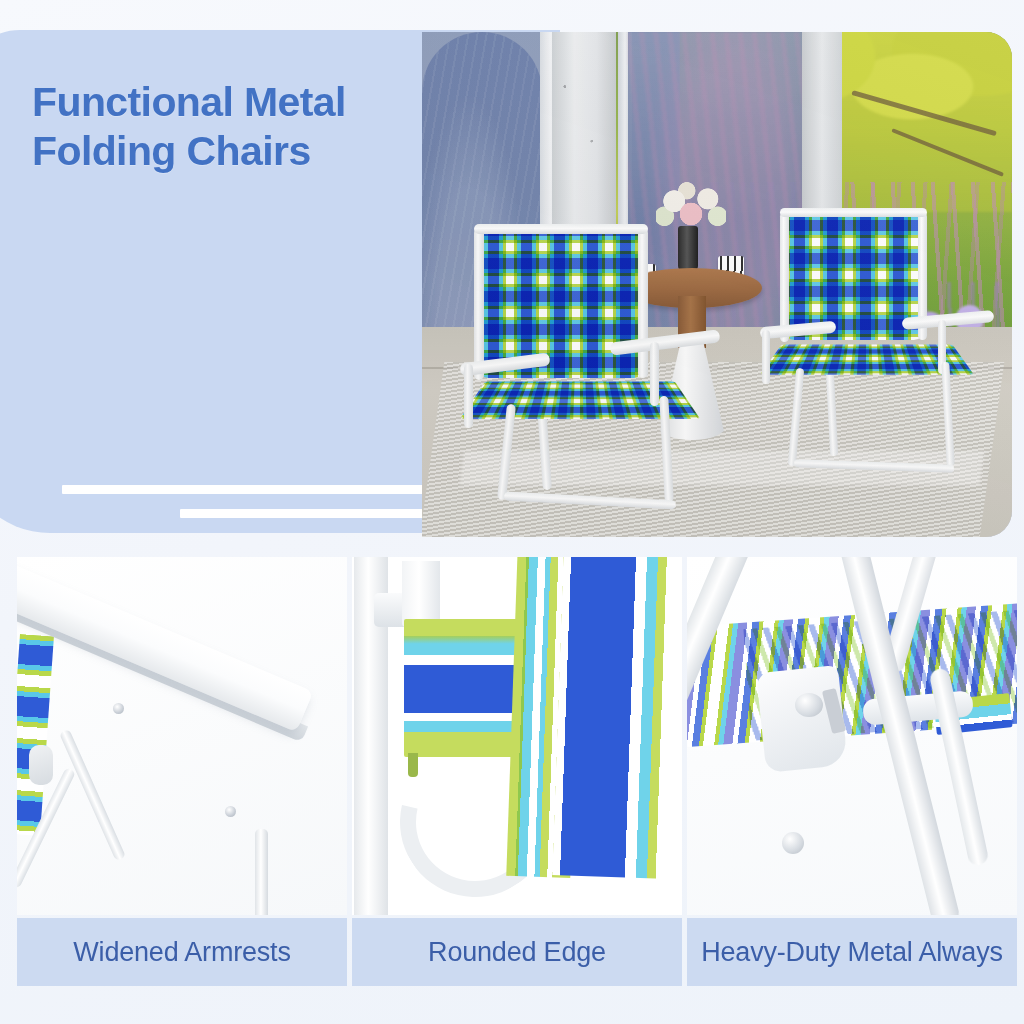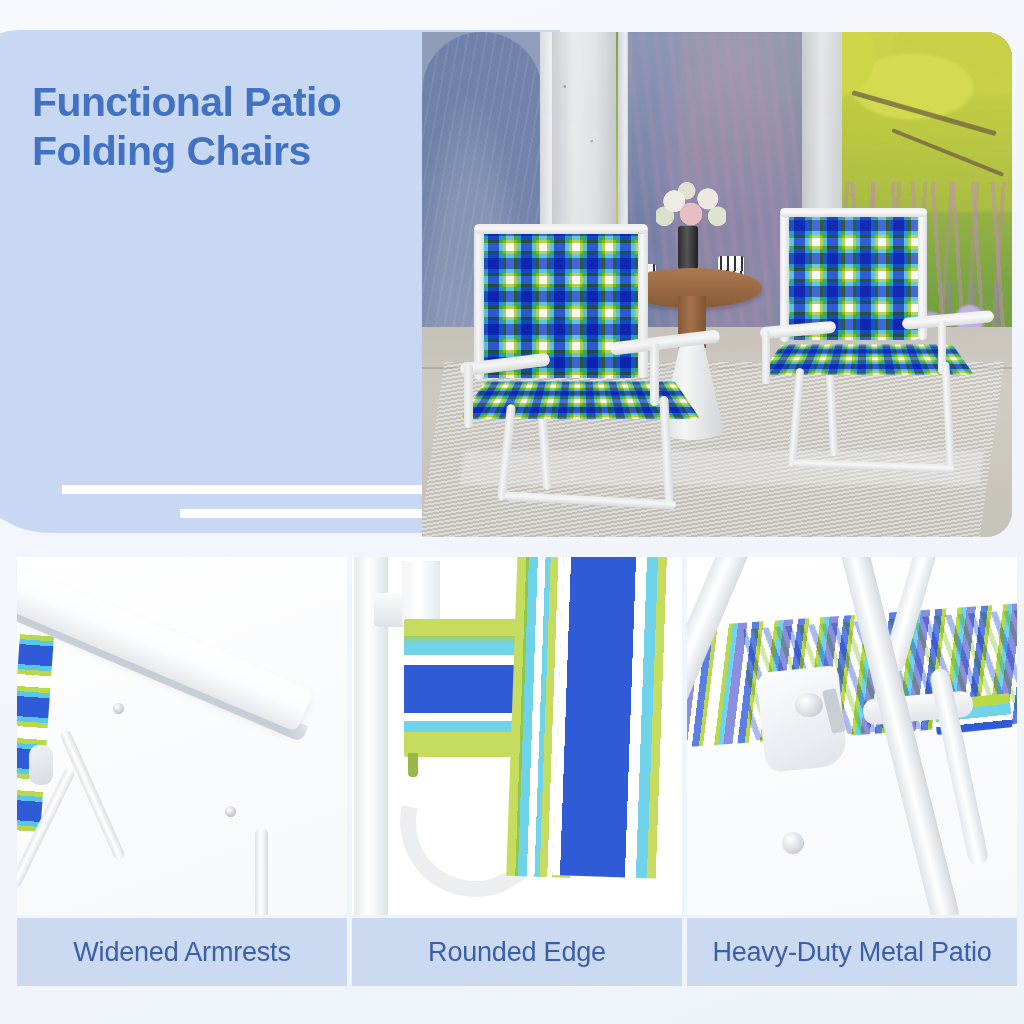--- a/index.html
+++ b/index.html
@@ -417,21 +417,21 @@
     letter-spacing: -0.2px;
   }
 </style>
 </head>
 <body>
 
 <div id="stage">
 
   <div id="hero-card">
     <div id="hero-text">
-      <div id="hero-title">Functional Patio Folding Chairs</div>
+      <div id="hero-title">Functional Metal Folding Chairs</div>
     </div>
   </div>
   <div class="deco-line" id="deco-line-1"></div>
   <div class="deco-line" id="deco-line-2"></div>
 
   <div id="hero-photo">
     <div class="ph" id="bg-wall"></div>
 
     <div class="ph" id="garden"></div>
     <div class="ph" id="garden-tree"></div>
@@ -543,16 +543,16 @@
     <div class="pnl p3-rivet" id="p3-rivet-2"></div>
   </div>
 
   <div class="caption" id="caption-1">
     <span class="caption-text">Widened Armrests</span>
   </div>
   <div class="caption" id="caption-2">
     <span class="caption-text">Rounded Edge</span>
   </div>
   <div class="caption" id="caption-3">
-    <span class="caption-text">Heavy-Duty Metal Patio</span>
+    <span class="caption-text">Heavy-Duty Metal Always</span>
   </div>
 
 </div>
 
 </body></html>

